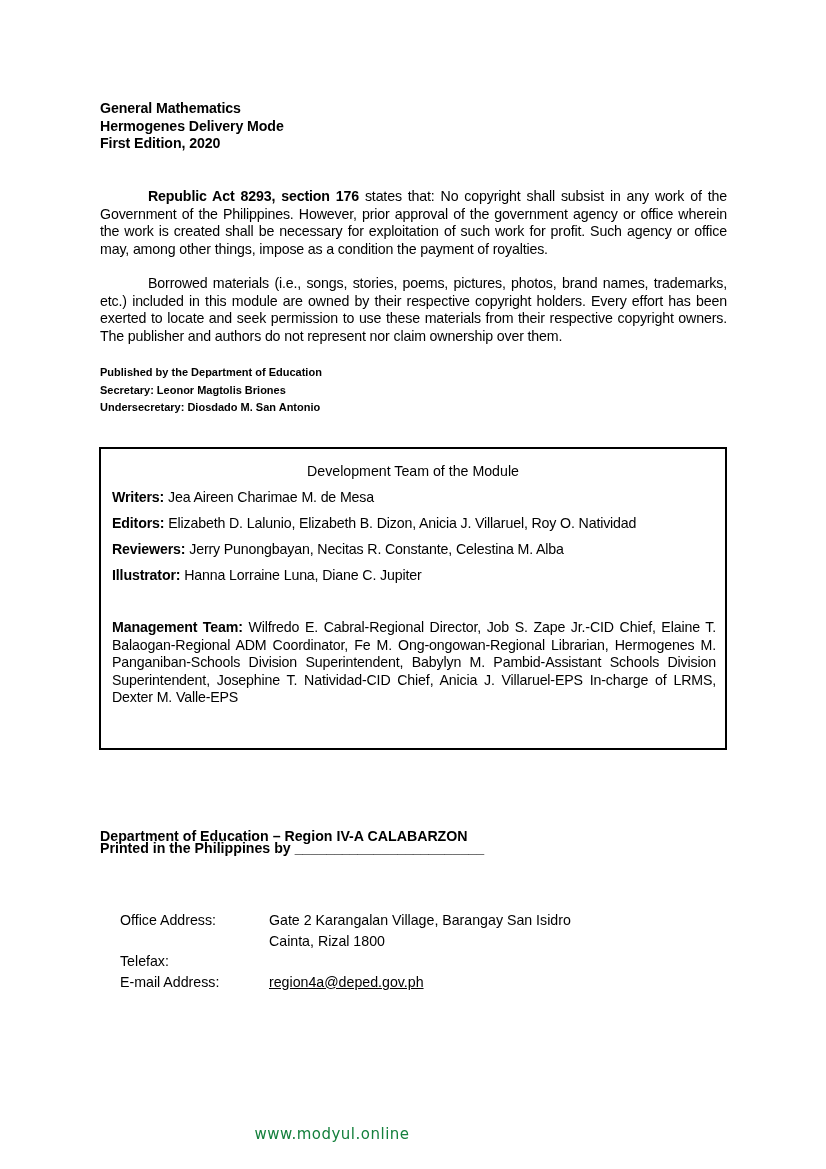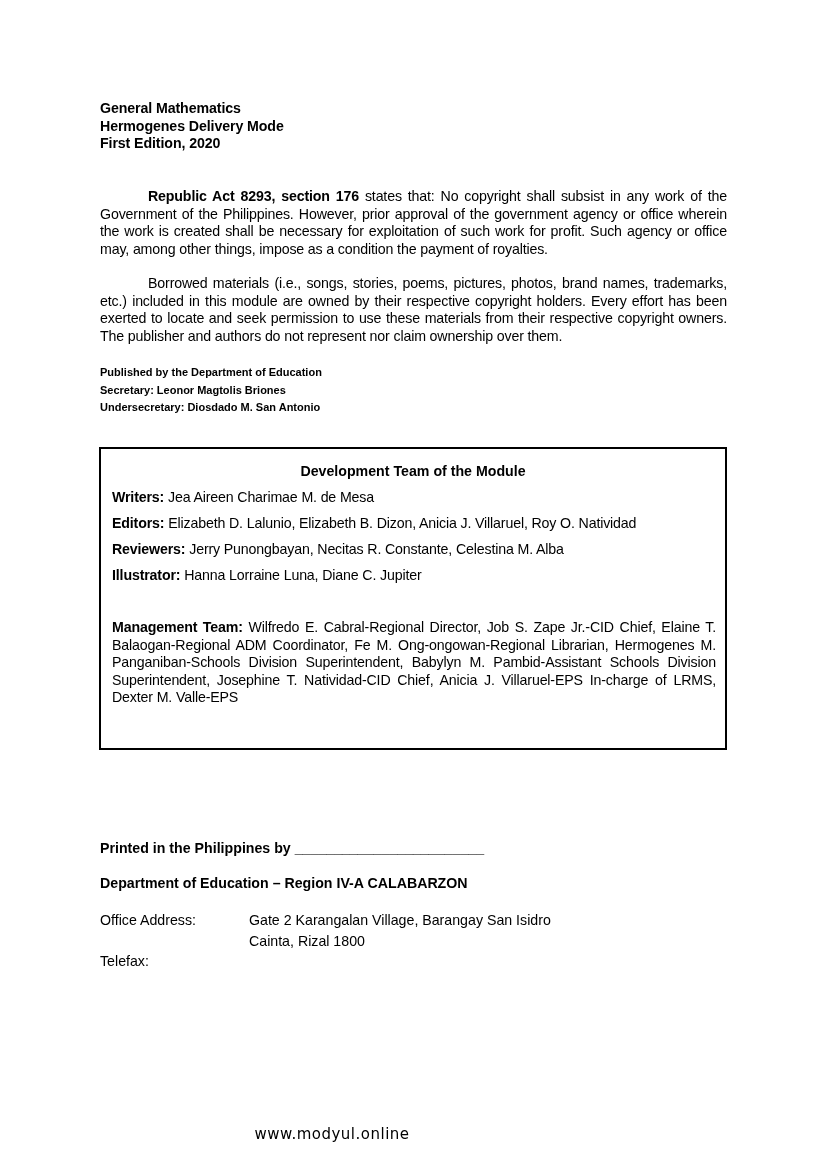--- a/index.html
+++ b/index.html
@@ -7,30 +7,30 @@
       font-family: "Liberation Sans", sans-serif; color: #000; }
     .header-block { position: absolute; left: 100px; top: 100px; width: 630px; }
     .header-block div { font-weight: bold; font-size: 14.2px; line-height: 17.5px; letter-spacing: -0.1px; }
     .para { position: absolute; left: 100px; width: 627px; font-size: 14.2px; line-height: 17.6px; text-align: justify; letter-spacing: -0.15px; }
     .para .indent { display: inline-block; width: 48px; }
     .para b { font-weight: bold; }
     #p1 { top: 188px; }
     #p2 { top: 275px; }
     .pub { position: absolute; left: 100px; top: 364px; font-size: 11px; line-height: 17.5px; font-weight: bold; }
     .team-box { position: absolute; left: 99px; top: 447px; width: 624px; height: 299px; border: 2px solid #000; }
-    .team-title { text-align: center; font-weight: bold; font-size: 14.2px; margin-top: 14px; }
+    .team-title { text-align: center; font-weight: normal; font-size: 14.2px; margin-top: 14px; }
     .team-row { position: absolute; left: 11px; width: 604px; font-size: 14.2px; line-height: 17.6px; text-align: justify; letter-spacing: -0.15px; }
     .team-row b { font-weight: bold; }
     .printed { position: absolute; left: 100px; top: 840px; font-weight: bold; font-size: 14.2px; }
-    .deped { position: absolute; left: 100px; top: 875px; font-weight: bold; font-size: 14.2px; }
+    .deped { position: absolute; left: 100px; top: 828px; font-weight: bold; font-size: 14.2px; }
     .contact { position: absolute; left: 100px; top: 910px; font-size: 14.2px; line-height: 20.5px; }
-    .contact .row { display: flex; }
+    .contact .row { display: flex; margin-left: 20px; }
     .contact .lbl { width: 149px; }
     .contact a { color: #000; text-decoration: underline; }
-    .watermark { position: absolute; left: 0; width: 664px; top: 1125px; text-align: center; font-size: 15px; color: #000000; letter-spacing: 0.5px; font-family: "DejaVu Sans", sans-serif; }
+    .watermark { position: absolute; left: 0; width: 664px; top: 1125px; text-align: center; font-size: 15px; color: #15803d; letter-spacing: 0.5px; font-family: "DejaVu Sans", sans-serif; }
   </style>
 </head>
 <body>
 
 <div class="header-block">
   <div>General Mathematics</div>
   <div>Hermogenes Delivery Mode</div>
   <div>First Edition, 2020</div>
 </div>
 
@@ -61,15 +61,19 @@
       <span class="lbl">Office Address:</span>
       <span>Gate 2 Karangalan Village, Barangay San Isidro</span>
     </div>
   <div class="row">
       <span class="lbl"></span>
       <span>Cainta, Rizal 1800</span>
     </div>
   <div class="row">
       <span class="lbl">Telefax:</span>
     </div>
+  <div class="row">
+      <span class="lbl">E-mail Address:</span>
+      <a>region4a@deped.gov.ph</a>
+    </div>
 </div>
 
 <div class="watermark">www.modyul.online</div>
 
 </body></html>

